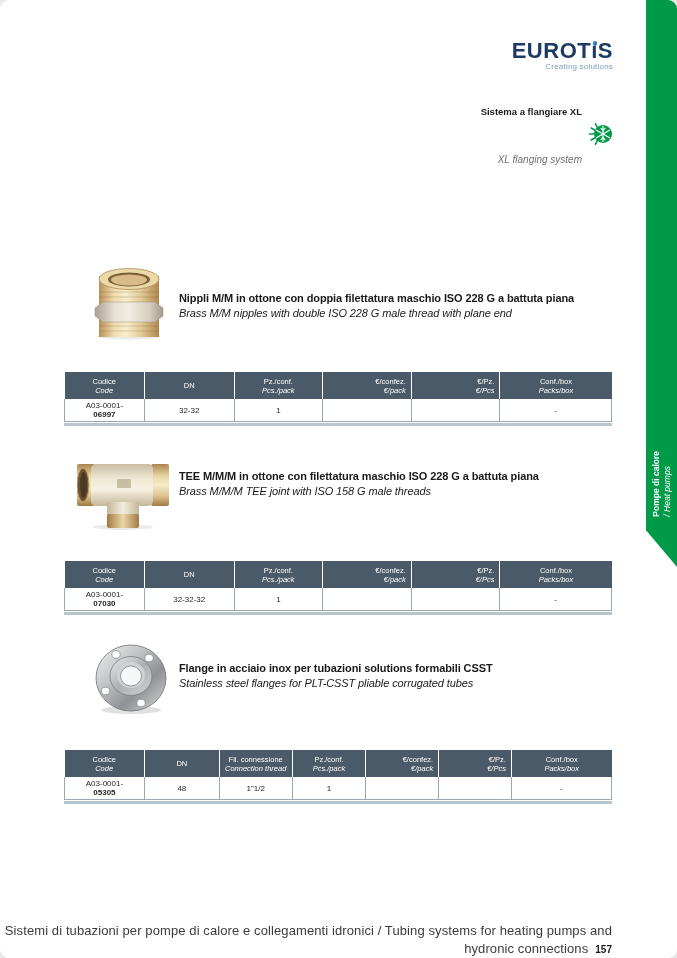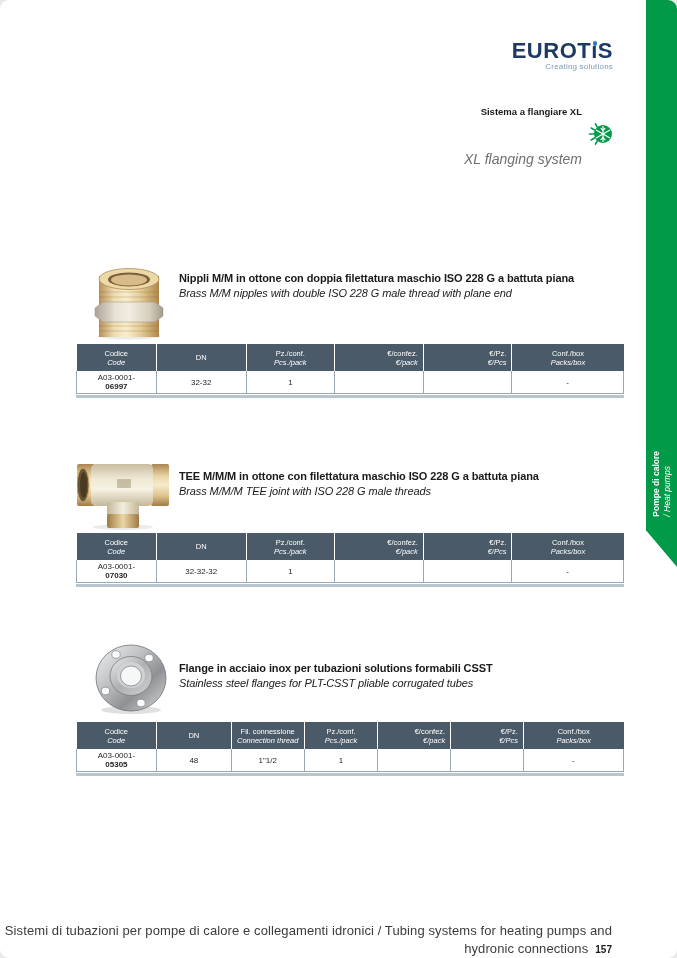--- a/index.html
+++ b/index.html
@@ -13,47 +13,47 @@
   .logo-block { position:absolute; top:40px; right:64px; text-align:right; }
   .logo-word { font-size:22px; font-weight:bold; color:#1c3a63; letter-spacing:0.5px; line-height:22px; }
   .logo-i { position:relative; display:inline-block; }
   .logo-dot { position:absolute; top:1px; left:50%; margin-left:-2px; width:4.5px; height:4.5px; border-radius:50%; background:#2f7dc0; }
   .logo-tagline { font-size:8px; color:#7e9ab8; margin-top:0px; letter-spacing:0.2px; }
 
   
   .system-tag { position:absolute; top:106px; right:64px; display:flex; align-items:center; }
   .system-text { text-align:right; margin-right:4px; }
   .system-line1 { font-size:9.5px; font-weight:bold; color:#1a1a1a; line-height:12px; }
-  .system-line2 { font-size:14px; font-style:italic; color:#6f6f6f; line-height:11px;margin-top:36px; }
+  .system-line2 { font-size:10px; font-style:italic; color:#6f6f6f; line-height:11px;margin-top:36px; }
 
   
   .ribbon {
     position:absolute; top:0; right:0; width:31px; height:567px; background:#009a49;
     clip-path:polygon(0 0, 100% 0, 100% 100%, 0 93.5%);
     display:flex; flex-direction:column; align-items:center; justify-content:flex-end;
     padding-bottom:50px;
   }
   .ribbon-text { writing-mode:vertical-rl; transform:rotate(180deg); color:#fff; line-height:11px; }
   .ribbon-line1 { font-weight:bold; font-size:8.5px; }
   .ribbon-line2 { font-style:italic; font-size:8.5px; }
 
   
   .section { position:absolute; left:64px; width:548px; }
   .sec-1 { top:262px; } .sec-2 { top:448px; } .sec-3 { top:638px; }
   .product-img { position:absolute; }
   .sec-1 .product-img { left:29px; top:2px; }
   .sec-2 .product-img { left:13px; top:2px; }
   .sec-3 .product-img { left:29px; top:2px; }
   .sec-text { position:absolute; left:115px; }
-  .sec-1 .sec-text { top:8px; }
+  .sec-1 .sec-text { top:28px; }
   .sec-2 .sec-text { top:20px; }
   .sec-3 .sec-text { top:22px; }
   .sec-title { font-size:11px; font-weight:bold; color:#1a1a1a; line-height:16px; letter-spacing:-0.1px; }
   .sec-subtitle { font-size:11px; font-style:italic; color:#1a1a1a; line-height:15px; letter-spacing:-0.1px; }
-  .tablewrap { position:absolute; left:12px; width:548px; }
+  .tablewrap { position:absolute; left:0; width:548px;margin-top:28px; }
   .sec-1 .tablewrap { top:82px; }
   .sec-2 .tablewrap { top:85px; }
   .sec-3 .tablewrap { top:84px; }
 
   table.ptable { width:100%; border-collapse:collapse; table-layout:fixed; }
   table.ptable th {
     background:#4a5a68; color:#ffffff; font-weight:normal; font-size:7.5px;
     height:27px; vertical-align:middle; padding:2px 5px; border-left:1.5px solid #ffffff;
   }
   table.ptable th:first-child { border-left:none; }
@@ -240,21 +240,21 @@
         <rect x="14" y="14" width="62" height="42" rx="5" fill="url(#creamY)"></rect>
         <rect x="30" y="52" width="32" height="15" fill="url(#creamX)"></rect>
         <rect x="30" y="64" width="32" height="14" rx="2" fill="url(#brassX)"></rect>
         <ellipse cx="6" cy="35" rx="6" ry="17" fill="#6a5434" stroke="#caa96b" stroke-width="1"></ellipse>
         <ellipse cx="6.5" cy="35" rx="3.5" ry="13" fill="#4a3a21"></ellipse>
         <rect x="40" y="29" width="14" height="9" rx="1" fill="#b3a98f" opacity="0.7"></rect>
       </svg>
     </div>
     <div class="sec-text">
       <div class="sec-title">TEE M/M/M in ottone con filettatura maschio ISO 228 G a battuta piana</div>
-      <div class="sec-subtitle">Brass M/M/M TEE joint with ISO 228 G male threads</div>
+      <div class="sec-subtitle">Brass M/M/M TEE joint with ISO 158 G male threads</div>
     </div>
     <div class="tablewrap">
         <table class="ptable">
           <colgroup>
             <col style="width:14.6%">
             <col style="width:16.4%">
             <col style="width:16.2%">
             <col style="width:16.2%">
             <col style="width:16.2%">
             <col style="width:20.4%">

